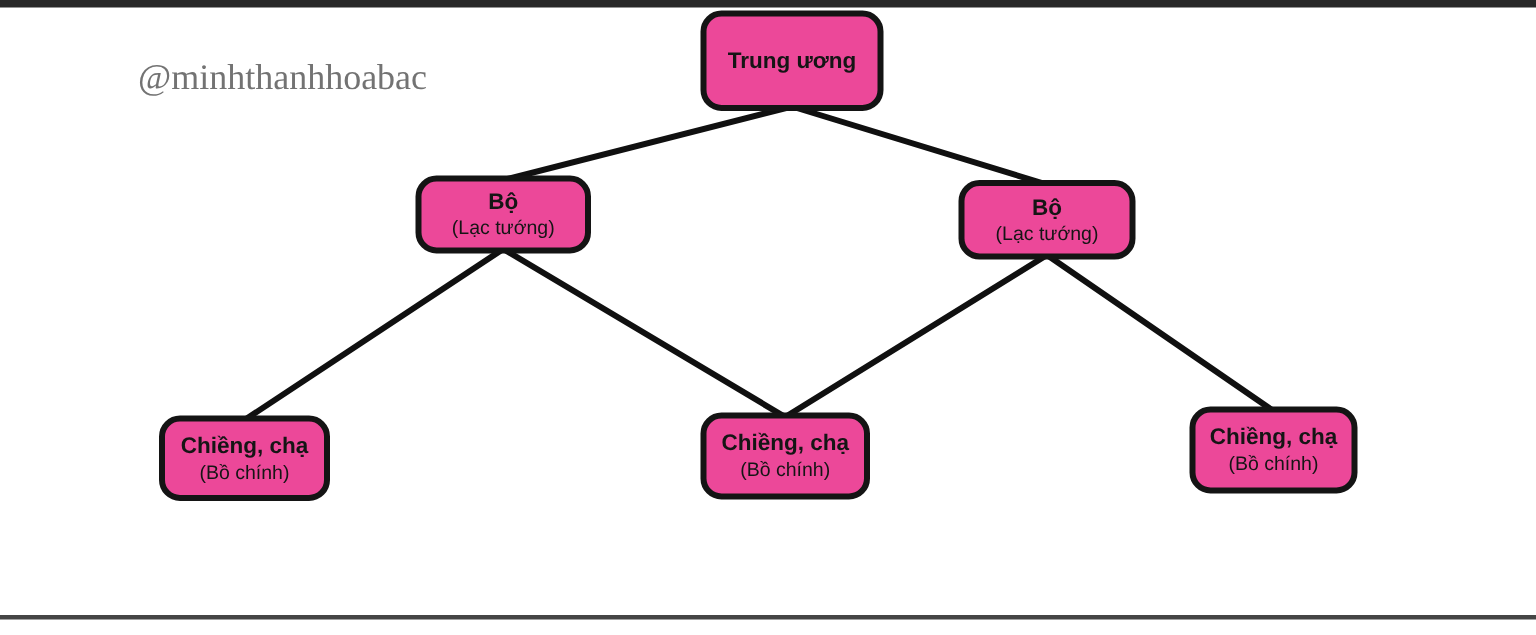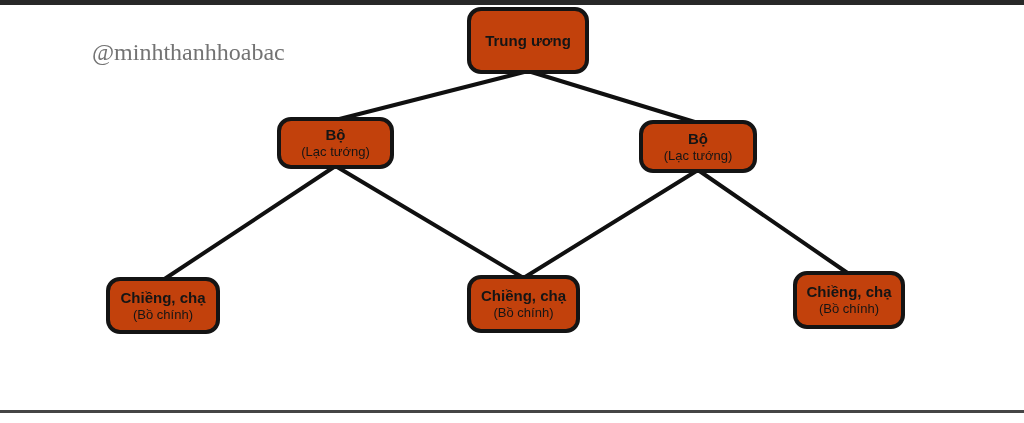--- a/index.html
+++ b/index.html
@@ -31,21 +31,21 @@
     color: #737373;
     white-space: nowrap;
   }
   .edges-layer {
     position: absolute; left: 0; top: 0;
     width: 1024px; height: 423px;
   }
   .node {
     position: absolute;
     box-sizing: border-box;
-    background: #c2410c;
+    background: #ec4899;
     border: 4px solid #141414;
     border-radius: 14px;
     display: flex; flex-direction: column;
     align-items: center; justify-content: center;
     text-align: center;
     color: #151515;
     padding: 1px 2px;
   }
   .node-title { font-weight: bold; font-size: 15px; line-height: 18px; }
   .node-sub   { font-size: 13px; line-height: 16px; }

